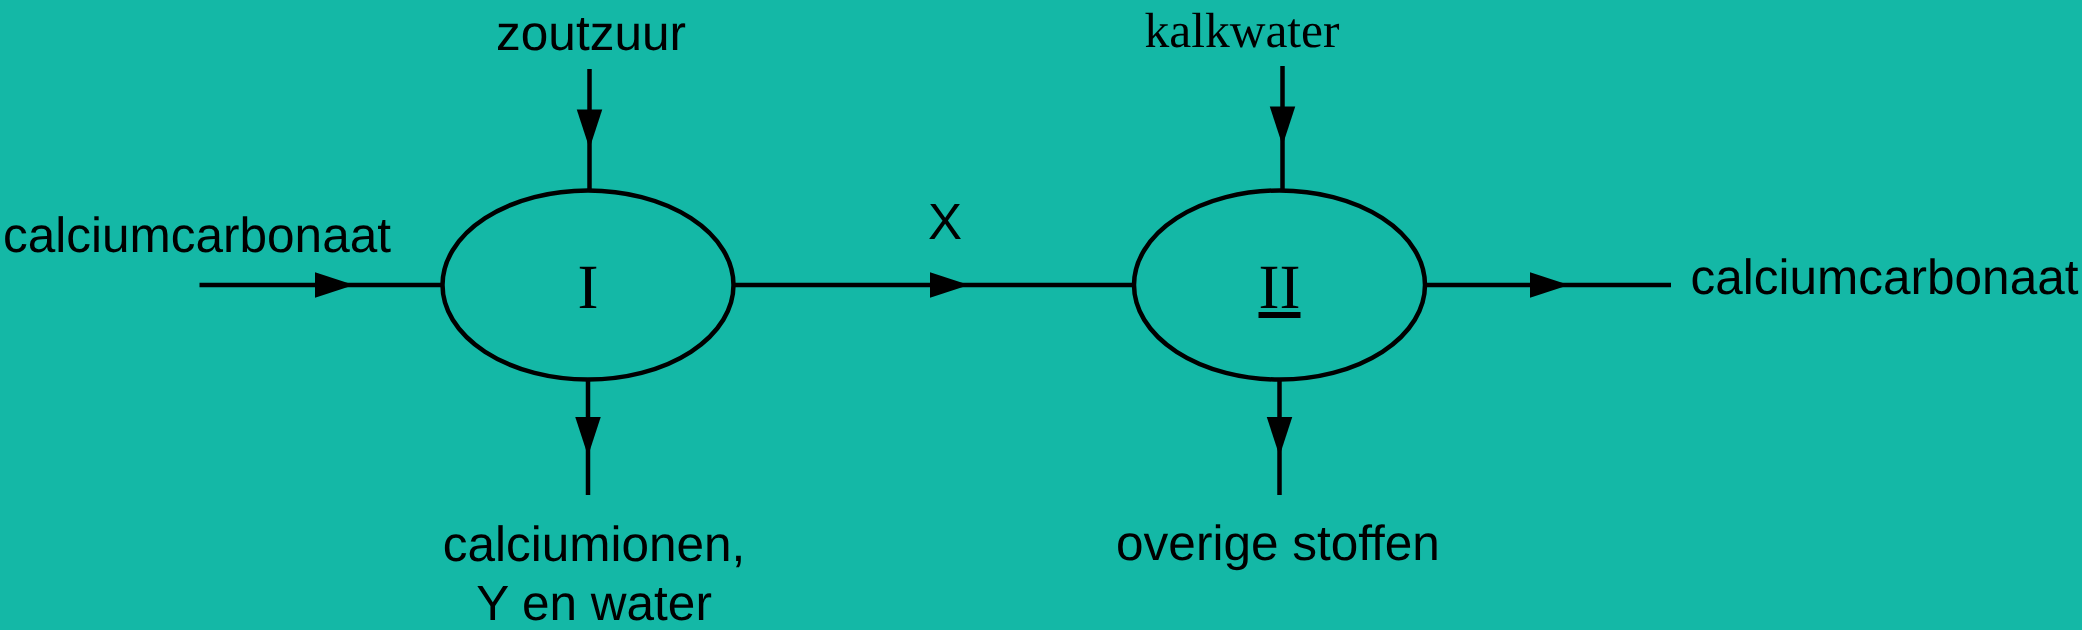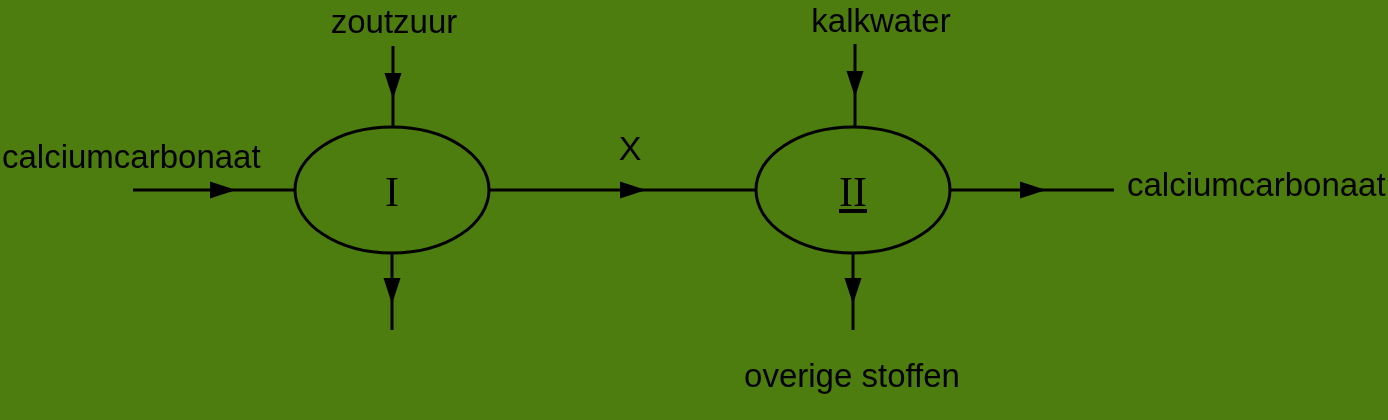--- a/index.html
+++ b/index.html
@@ -4,21 +4,21 @@
 <style>
   html, body {
     margin: 0;
     padding: 0;
     background: #ffffff;
   }
   .canvas {
     position: relative;
     width: 1388px;
     height: 420px;
-    background: #4d7c0f;
+    background: #14b8a6;
     overflow: hidden;
     font-family: "Liberation Sans", sans-serif;
     color: #000000;
   }
   .shapes {
     position: absolute;
     left: 0;
     top: 0;
   }
   .lbl {
@@ -85,28 +85,30 @@
     </g>
 
     <g>
       <line x1="950" y1="190" x2="1114" y2="190" stroke="#000000" stroke-width="3"></line>
       <polygon points="1046,190 1020,181.5 1020,198.5" fill="#000000"></polygon>
     </g>
   </svg>
 
   <div class="lbl centered" style="left:394px; top:5px;">zoutzuur</div>
 
-  <div class="lbl centered" style="left:881px; top:4px;">kalkwater</div>
+  <div class="lbl centered" style="left:828px; top:4px;font-family:Liberation Serif, serif;">kalkwater</div>
 
   <div class="lbl" style="left:2px; top:140px;">calciumcarbonaat</div>
 
   <div class="lbl centered x-label" style="left:630px; top:130px;">X</div>
 
   <div class="lbl" style="left:1127px; top:168px;">calciumcarbonaat</div>
 
+  <div class="lbl centered" style="left:396px; top:344px; line-height:1.17;">calciumionen,
+Y en water</div>
 
-  <div class="lbl centered" style="left:852px; top:359px;">overige stoffen</div>
+  <div class="lbl centered" style="left:852px; top:345px;">overige stoffen</div>
 
   <div class="node-label" style="left:392px; top:192px;">I</div>
 
   <div class="node-label" style="left:853px; top:192px;text-decoration:underline;">II</div>
 
 </div>
 
 </body></html>

